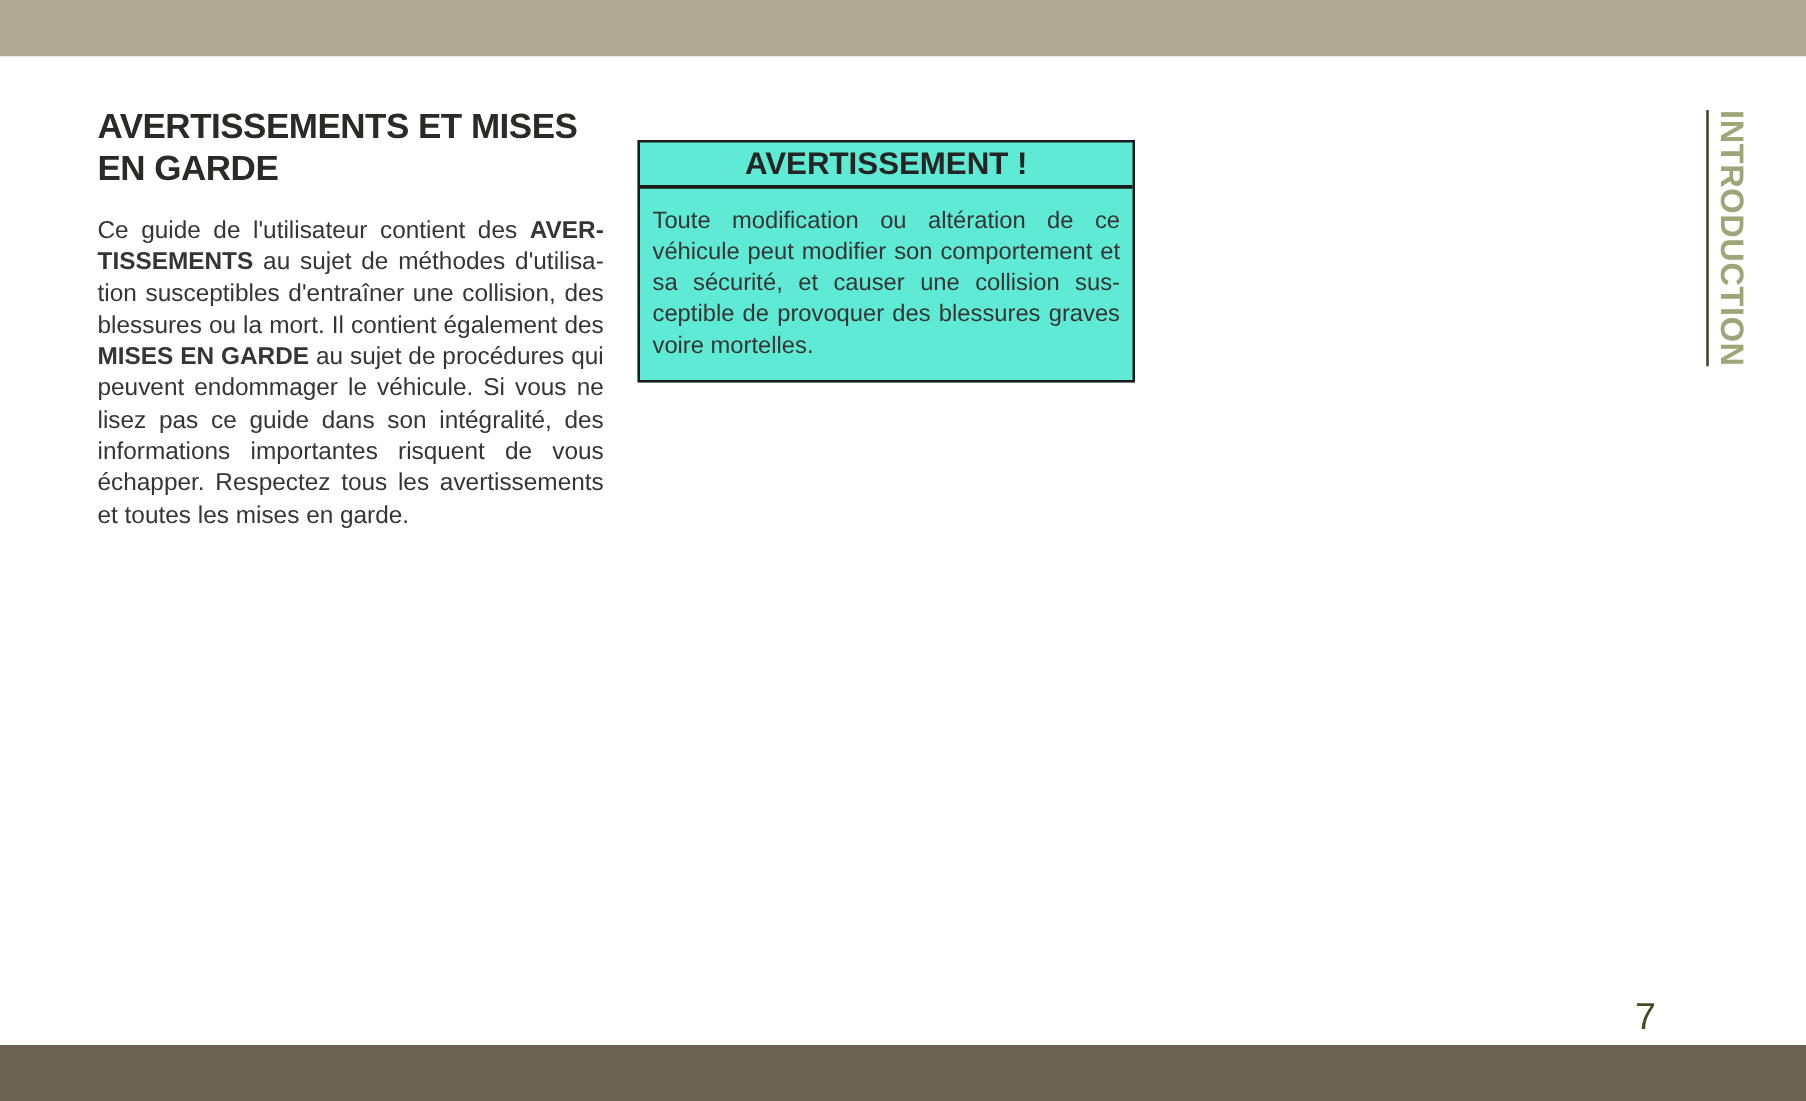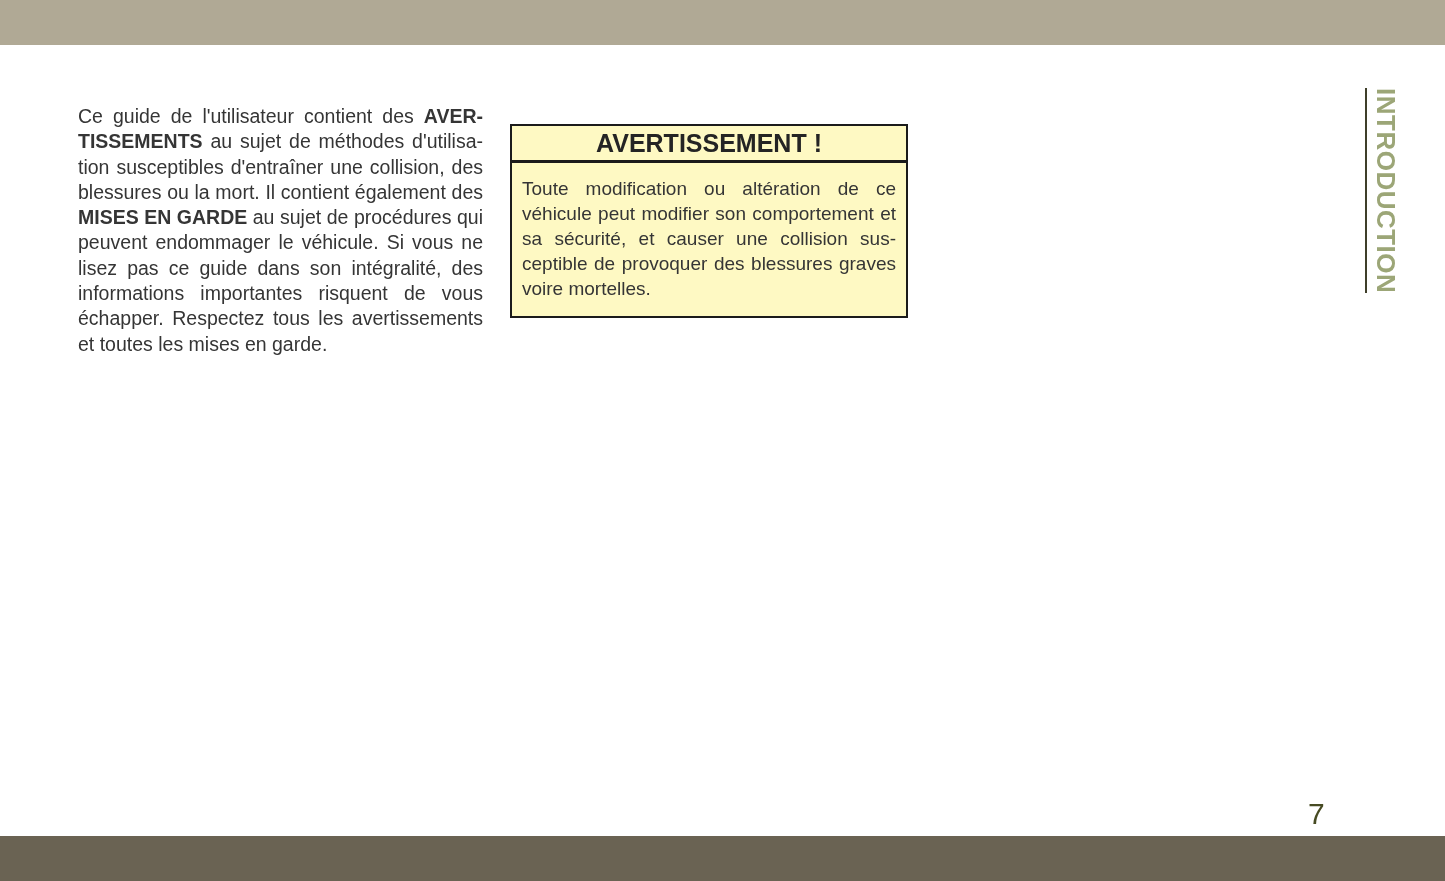--- a/index.html
+++ b/index.html
@@ -39,23 +39,23 @@
   .body-par {
     margin: 20px 0 0 0;
     font-size: 19.5px;
     line-height: 25.3px;
     text-align: justify;
     color: #353535;
   }
   .b { font-weight: bold; }
 
   .warning-box {
-    margin-top: 40px;
+    margin-top: 28px;
     border: 2px solid #1b1b1b;
-    background: #fef9c3;
+    background: #5eead4;
   }
   .warning-title {
     text-align: center;
     font-weight: bold;
     font-size: 25px;
     line-height: 34px;
     color: #242424;
     border-bottom: 3px solid #1b1b1b;
   }
   .warning-body {
@@ -88,20 +88,22 @@
     line-height: 36px;
     color: #474b23;
   }
 </style>
 </head>
 <body>
 
 <div class="top-bar"></div>
 
 <section class="col col-left">
+  <h1 class="sec-title">AVERTISSEMENTS ET MISES
+EN GARDE</h1>
   <p class="body-par"><span>Ce guide de l'utilisateur contient des </span><span class="b">AVER­TISSEMENTS</span><span> au sujet de méthodes d'utilisa­tion susceptibles d'entraîner une collision, des blessures ou la mort. Il contient égale­ment des </span><span class="b">MISES EN GARDE</span><span> au sujet de procé­dures qui peuvent endommager le véhicule. Si vous ne lisez pas ce guide dans son intégralité, des informations importantes risquent de vous échapper. Respectez tous les avertissements et toutes les mises en garde.</span></p>
 </section>
 
 <section class="col col-mid">
   <div class="warning-box">
     <div class="warning-title">AVERTISSEMENT !</div>
     <p class="warning-body">Toute modification ou altération de ce véhicule peut modifier son comportement et sa sécurité, et causer une collision sus­ceptible de provoquer des blessures graves voire mortelles.</p>
   </div>
 </section>
 

